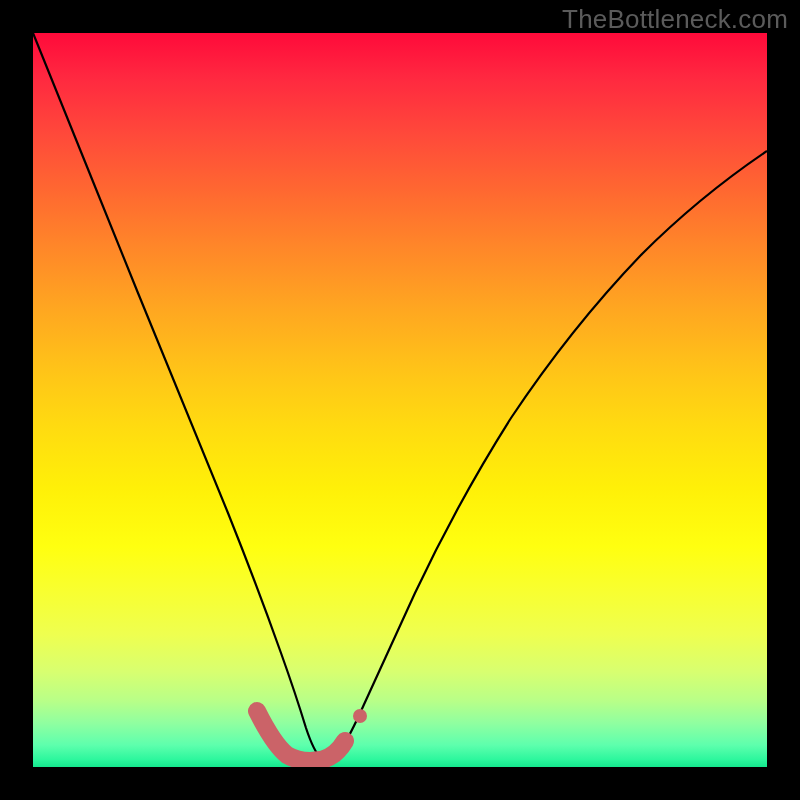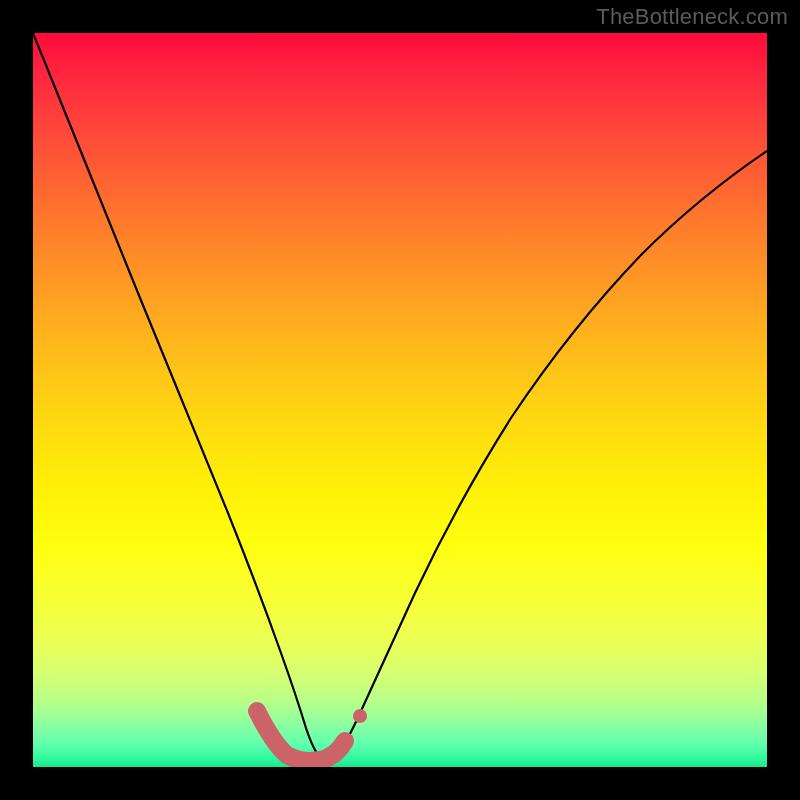--- a/index.html
+++ b/index.html
@@ -9,21 +9,21 @@
     background: #000;
     position: relative;
     overflow: hidden;
     font-family: Arial, sans-serif;
   }
   .watermark {
     position: absolute;
     top: 4px;
     right: 12px;
     color: #5b5b5b;
-    font-size: 22px;
+    font-size: 26px;
     font-weight: 400;
     z-index: 10;
     letter-spacing: 0.2px;
   }
   .plot-area {
     position: absolute;
     left: 33px;
     top: 33px;
     width: 734px;
     height: 734px;

